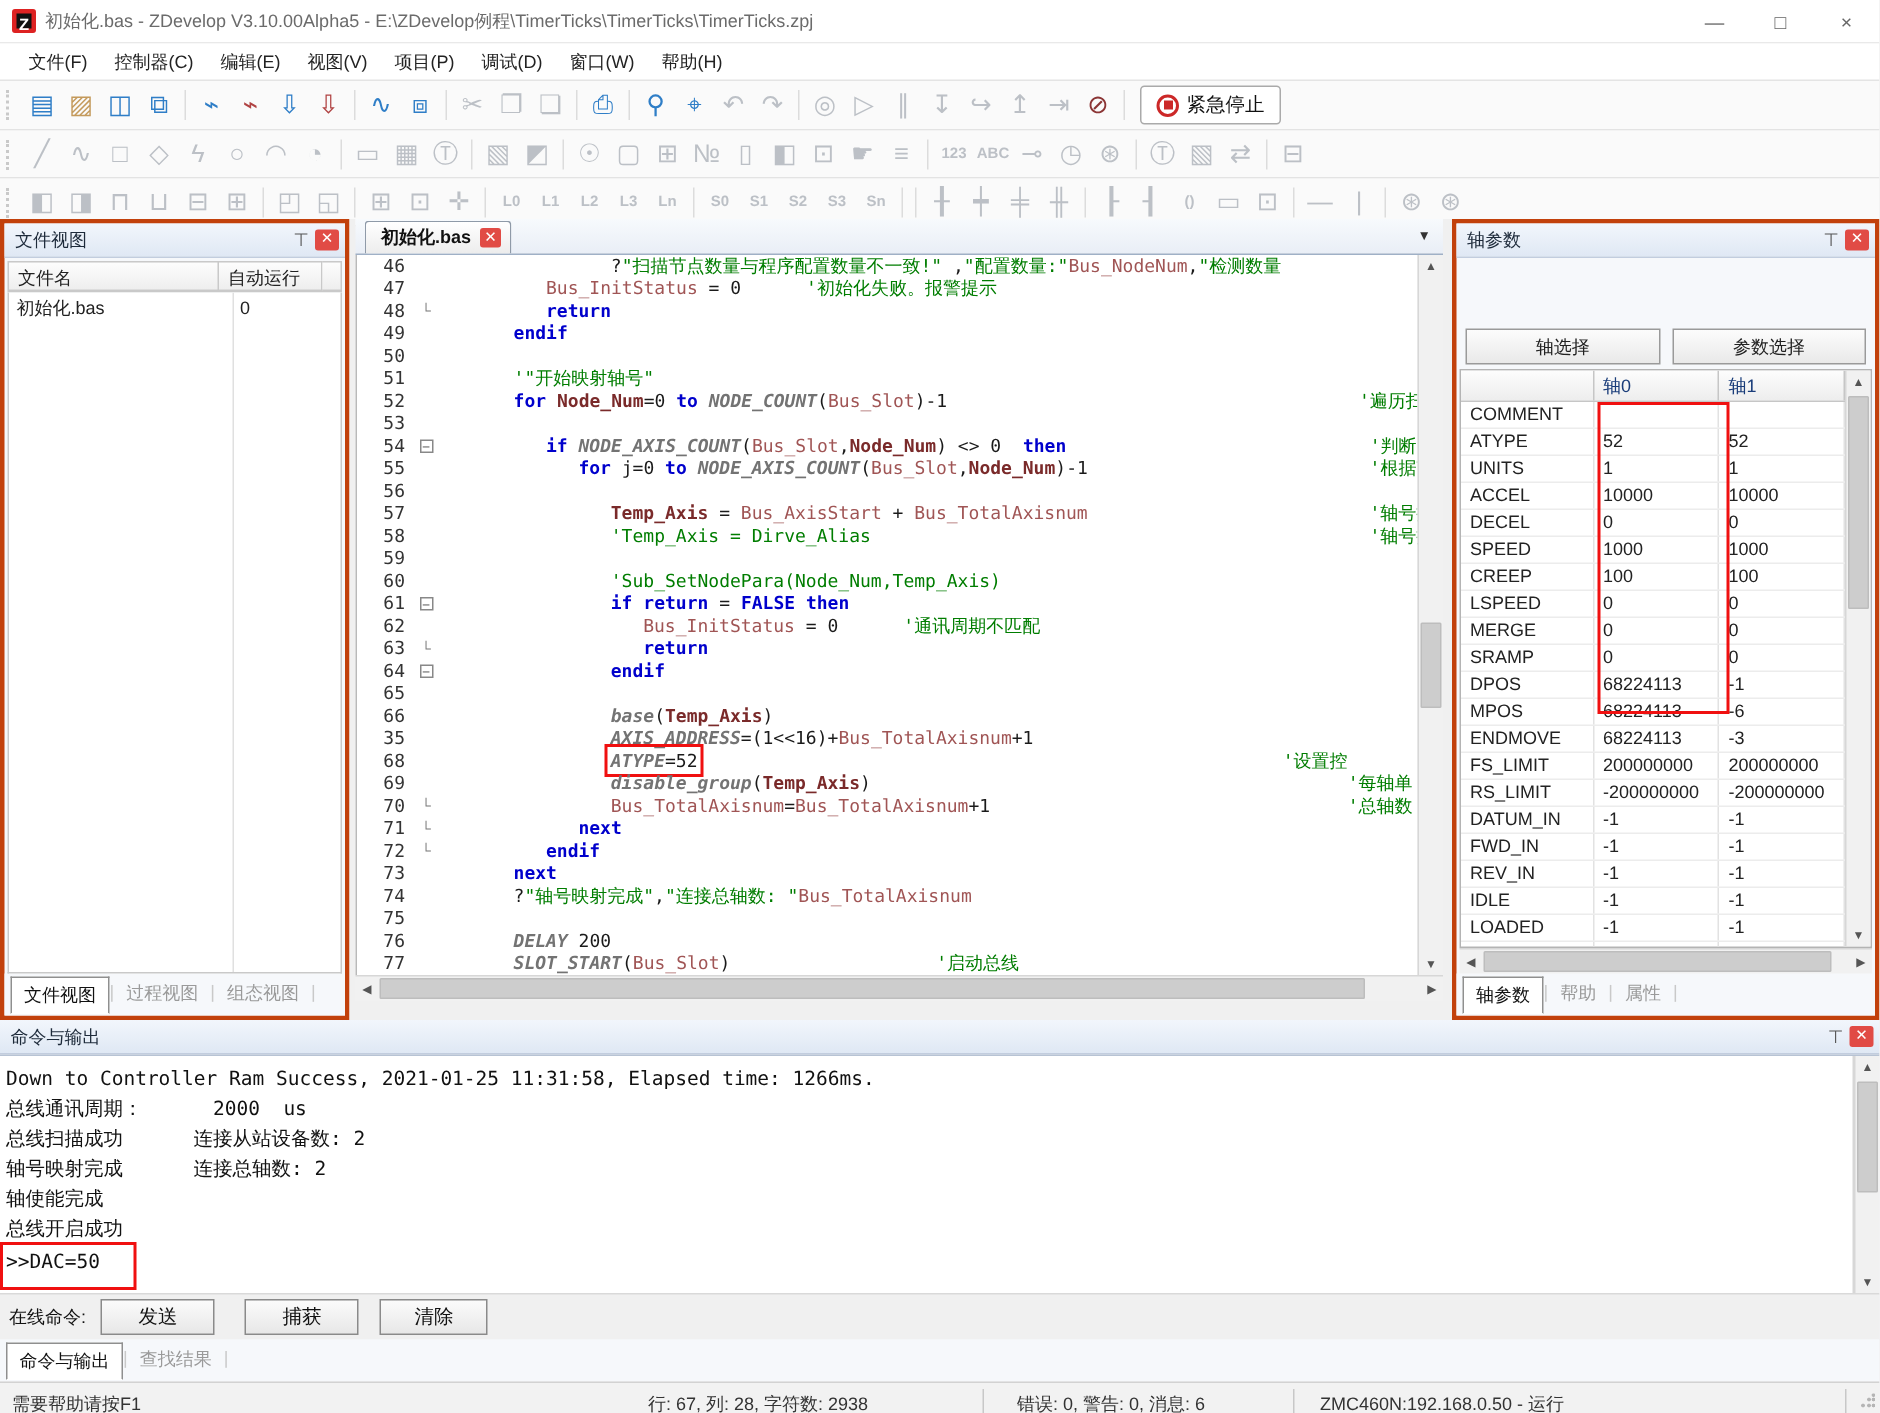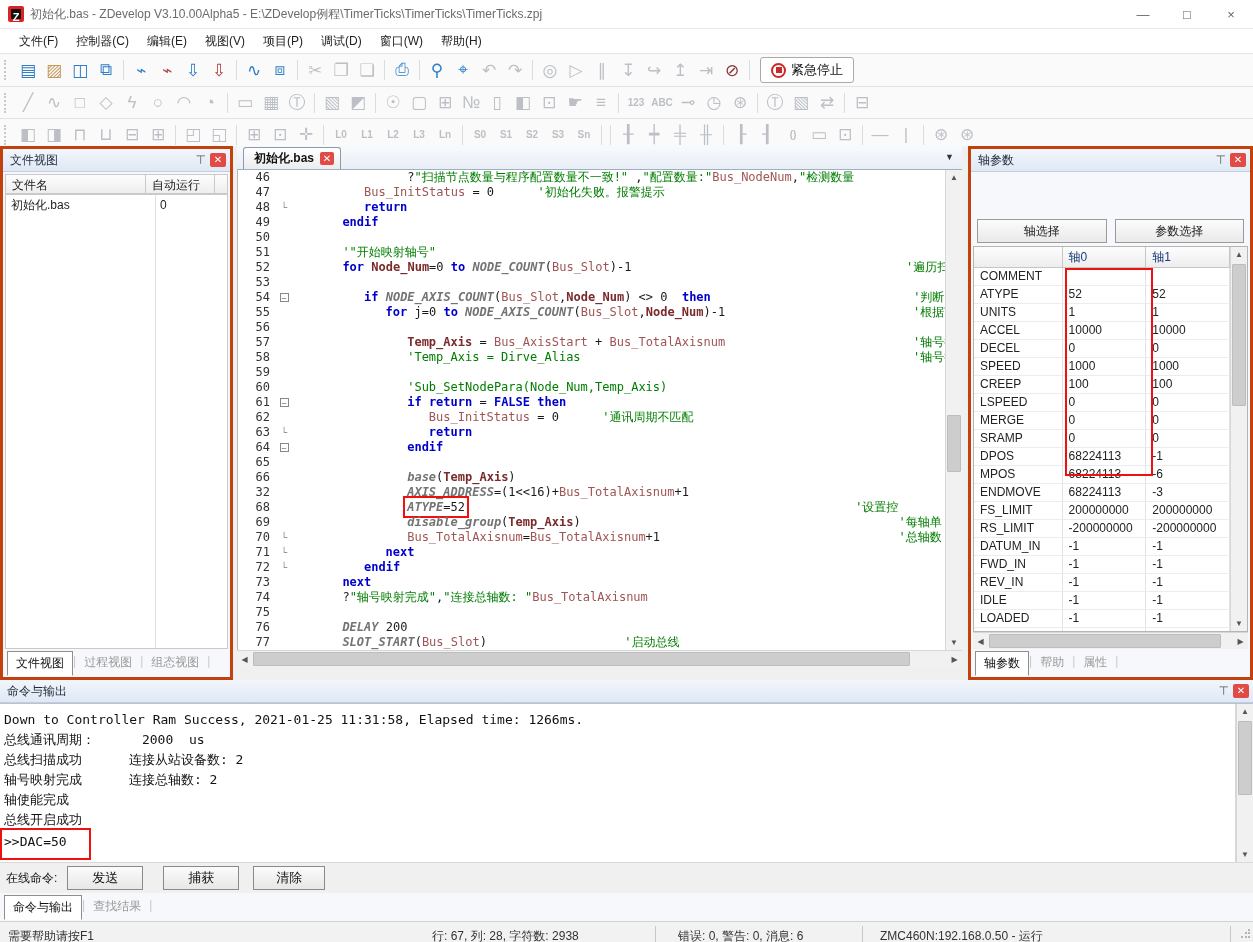--- a/index.html
+++ b/index.html
@@ -360,21 +360,21 @@
           <div class="cl"><span class="ln mono">57</span><span class="fold"></span><span class="ct" style="padding-left: 115.2px;"><span class="tk-b">Temp_Axis</span><span class="tk-p"> = </span><span class="tk-v">Bus_AxisStart</span><span class="tk-p"> + </span><span class="tk-v">Bus_TotalAxisnum</span><span class="tk-p">                          </span><span class="tk-c">'轴号按</span></span></div>
           <div class="cl"><span class="ln mono">58</span><span class="fold"></span><span class="ct" style="padding-left: 115.2px;"><span class="tk-c">'Temp_Axis = Dirve_Alias</span><span class="tk-p">                                              </span><span class="tk-c">'轴号按</span></span></div>
           <div class="cl"><span class="ln mono">59</span><span class="fold"></span><span class="ct" style="padding-left: 0px;"></span></div>
           <div class="cl"><span class="ln mono">60</span><span class="fold"></span><span class="ct" style="padding-left: 115.2px;"><span class="tk-c">'Sub_SetNodePara(Node_Num,Temp_Axis)</span></span></div>
           <div class="cl"><span class="ln mono">61</span><span class="fold"><span class="fm">–</span></span><span class="ct" style="padding-left: 115.2px;"><span class="tk-k">if</span><span class="tk-p"> </span><span class="tk-k">return</span><span class="tk-p"> = </span><span class="tk-k">FALSE</span><span class="tk-p"> </span><span class="tk-k">then</span></span></div>
           <div class="cl"><span class="ln mono">62</span><span class="fold"></span><span class="ct" style="padding-left: 136.8px;"><span class="tk-v">Bus_InitStatus</span><span class="tk-p"> = 0      </span><span class="tk-c">'通讯周期不匹配</span></span></div>
           <div class="cl"><span class="ln mono">63</span><span class="fold">└</span><span class="ct" style="padding-left: 136.8px;"><span class="tk-k">return</span></span></div>
           <div class="cl"><span class="ln mono">64</span><span class="fold"><span class="fm">–</span></span><span class="ct" style="padding-left: 115.2px;"><span class="tk-k">endif</span></span></div>
           <div class="cl"><span class="ln mono">65</span><span class="fold"></span><span class="ct" style="padding-left: 115.2px;"></span></div>
           <div class="cl"><span class="ln mono">66</span><span class="fold"></span><span class="ct" style="padding-left: 115.2px;"><span class="tk-fn">base</span><span class="tk-p">(</span><span class="tk-b">Temp_Axis</span><span class="tk-p">)</span></span></div>
-          <div class="cl"><span class="ln mono">32</span><span class="fold"></span><span class="ct" style="padding-left: 115.2px;"><span class="tk-fn">AXIS_ADDRESS</span><span class="tk-p">=(1&lt;&lt;16)+</span><span class="tk-v">Bus_TotalAxisnum</span><span class="tk-p">+1</span></span></div>
+          <div class="cl"><span class="ln mono">35</span><span class="fold"></span><span class="ct" style="padding-left: 115.2px;"><span class="tk-fn">AXIS_ADDRESS</span><span class="tk-p">=(1&lt;&lt;16)+</span><span class="tk-v">Bus_TotalAxisnum</span><span class="tk-p">+1</span></span></div>
           <div class="cl"><span class="ln mono">68</span><span class="fold"></span><span class="ct" style="padding-left: 115.2px;"><span class="red-in"><span class="tk-fn">ATYPE</span><span class="tk-p">=52</span></span><span class="tk-p">                                                      </span><span class="tk-c">'设置控</span></span></div>
           <div class="cl"><span class="ln mono">69</span><span class="fold"></span><span class="ct" style="padding-left: 115.2px;"><span class="tk-fn">disable_group</span><span class="tk-p">(</span><span class="tk-b">Temp_Axis</span><span class="tk-p">)                                            </span><span class="tk-c">'每轴单</span></span></div>
           <div class="cl"><span class="ln mono">70</span><span class="fold">└</span><span class="ct" style="padding-left: 115.2px;"><span class="tk-v">Bus_TotalAxisnum</span><span class="tk-p">=</span><span class="tk-v">Bus_TotalAxisnum</span><span class="tk-p">+1                                 </span><span class="tk-c">'总轴数</span></span></div>
           <div class="cl"><span class="ln mono">71</span><span class="fold">└</span><span class="ct" style="padding-left: 93.6px;"><span class="tk-k">next</span></span></div>
           <div class="cl"><span class="ln mono">72</span><span class="fold">└</span><span class="ct" style="padding-left: 72px;"><span class="tk-k">endif</span></span></div>
           <div class="cl"><span class="ln mono">73</span><span class="fold"></span><span class="ct" style="padding-left: 50.4px;"><span class="tk-k">next</span></span></div>
           <div class="cl"><span class="ln mono">74</span><span class="fold"></span><span class="ct" style="padding-left: 50.4px;"><span class="tk-p">?</span><span class="tk-s">"轴号映射完成"</span><span class="tk-p">,</span><span class="tk-s">"连接总轴数: "</span><span class="tk-v">Bus_TotalAxisnum</span></span></div>
           <div class="cl"><span class="ln mono">75</span><span class="fold"></span><span class="ct" style="padding-left: 0px;"></span></div>
           <div class="cl"><span class="ln mono">76</span><span class="fold"></span><span class="ct" style="padding-left: 50.4px;"><span class="tk-fn">DELAY</span><span class="tk-p"> 200</span></span></div>
           <div class="cl"><span class="ln mono">77</span><span class="fold"></span><span class="ct" style="padding-left: 50.4px;"><span class="tk-fn">SLOT_START</span><span class="tk-p">(</span><span class="tk-v">Bus_Slot</span><span class="tk-p">)                   </span><span class="tk-c">'启动总线</span></span></div>

